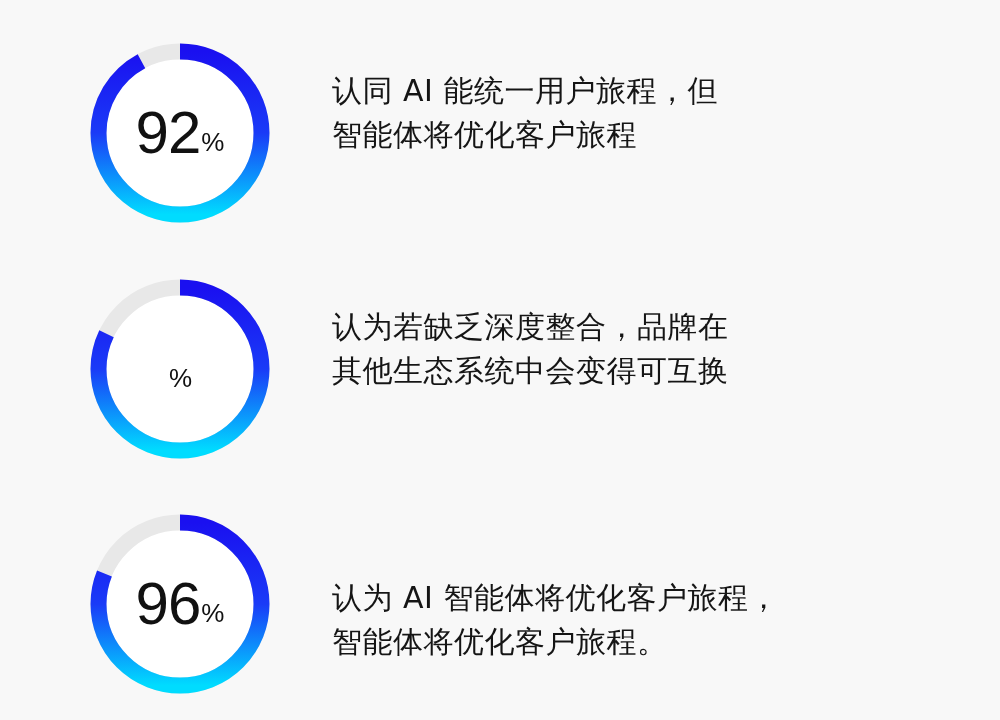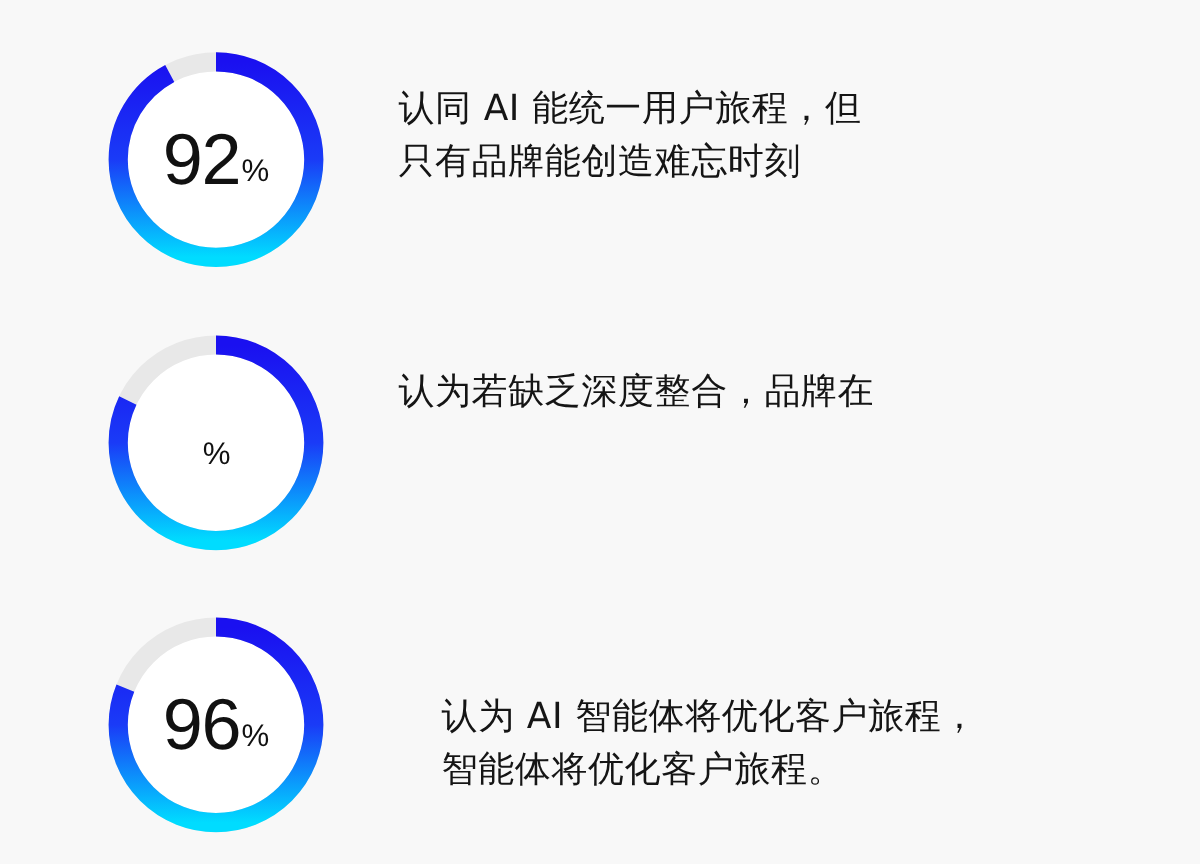--- a/index.html
+++ b/index.html
@@ -89,21 +89,21 @@
         <circle cx="90" cy="90" r="81.5" fill="none" stroke="#e8e8e8" stroke-width="16"></circle>
         <circle class="ring-arc" cx="90" cy="90" r="81.5" fill="none" stroke="url(#g1)" stroke-width="16" transform="rotate(-90 90 90)" stroke-dasharray="471.11323433232536 512.0796025351362"></circle>
       </svg>
       <div class="ring-value">
         <span class="num">92</span>
           <span class="pct">%</span>
       </div>
     </div>
     <div class="desc" style="top:26px;">
       <div>认同 AI 能统一用户旅程，但</div>
-      <div>只有品牌能创造难忘时刻</div>
+      <div>智能体将优化客户旅程</div>
     </div>
   </div>
 
   <div class="stat" style="top:279px;">
     <div class="ring-wrap">
       <svg viewBox="0 0 180 180">
         <defs>
           <linearGradient id="g2" x1="0" y1="0" x2="1" y2="0">
             <stop offset="0" stop-color="#00dcff"></stop>
             <stop offset="0.5" stop-color="#1a3bf7"></stop>
@@ -113,20 +113,21 @@
         <circle cx="90" cy="90" r="81.5" fill="#ffffff"></circle>
         <circle cx="90" cy="90" r="81.5" fill="none" stroke="#e8e8e8" stroke-width="16"></circle>
         <circle class="ring-arc" cx="90" cy="90" r="81.5" fill="none" stroke="url(#g2)" stroke-width="16" transform="rotate(-90 90 90)" stroke-dasharray="419.9052740788117 512.0796025351362"></circle>
       </svg>
       <div class="ring-value">
           <span class="pct">%</span>
       </div>
     </div>
     <div class="desc" style="top:26px;">
       <div>认为若缺乏深度整合，品牌在</div>
+      <div>其他生态系统中会变得可互换</div>
     </div>
   </div>
 
   <div class="stat" style="top:514px;">
     <div class="ring-wrap">
       <svg viewBox="0 0 180 180">
         <defs>
           <linearGradient id="g3" x1="0" y1="0" x2="1" y2="0">
             <stop offset="0" stop-color="#00dcff"></stop>
             <stop offset="0.5" stop-color="#1a3bf7"></stop>
@@ -135,19 +136,19 @@
         </defs>
         <circle cx="90" cy="90" r="81.5" fill="#ffffff"></circle>
         <circle cx="90" cy="90" r="81.5" fill="none" stroke="#e8e8e8" stroke-width="16"></circle>
         <circle class="ring-arc" cx="90" cy="90" r="81.5" fill="none" stroke="url(#g3)" stroke-width="16" transform="rotate(-90 90 90)" stroke-dasharray="414.78447805346036 512.0796025351362"></circle>
       </svg>
       <div class="ring-value">
         <span class="num">96</span>
           <span class="pct">%</span>
       </div>
     </div>
-    <div class="desc" style="top:62px;margin-left:36px;">
+    <div class="desc" style="top:62px;">
       <div>认为 AI 智能体将优化客户旅程，</div>
       <div>智能体将优化客户旅程。</div>
     </div>
   </div>
 
 </div>
 
 </body></html>

